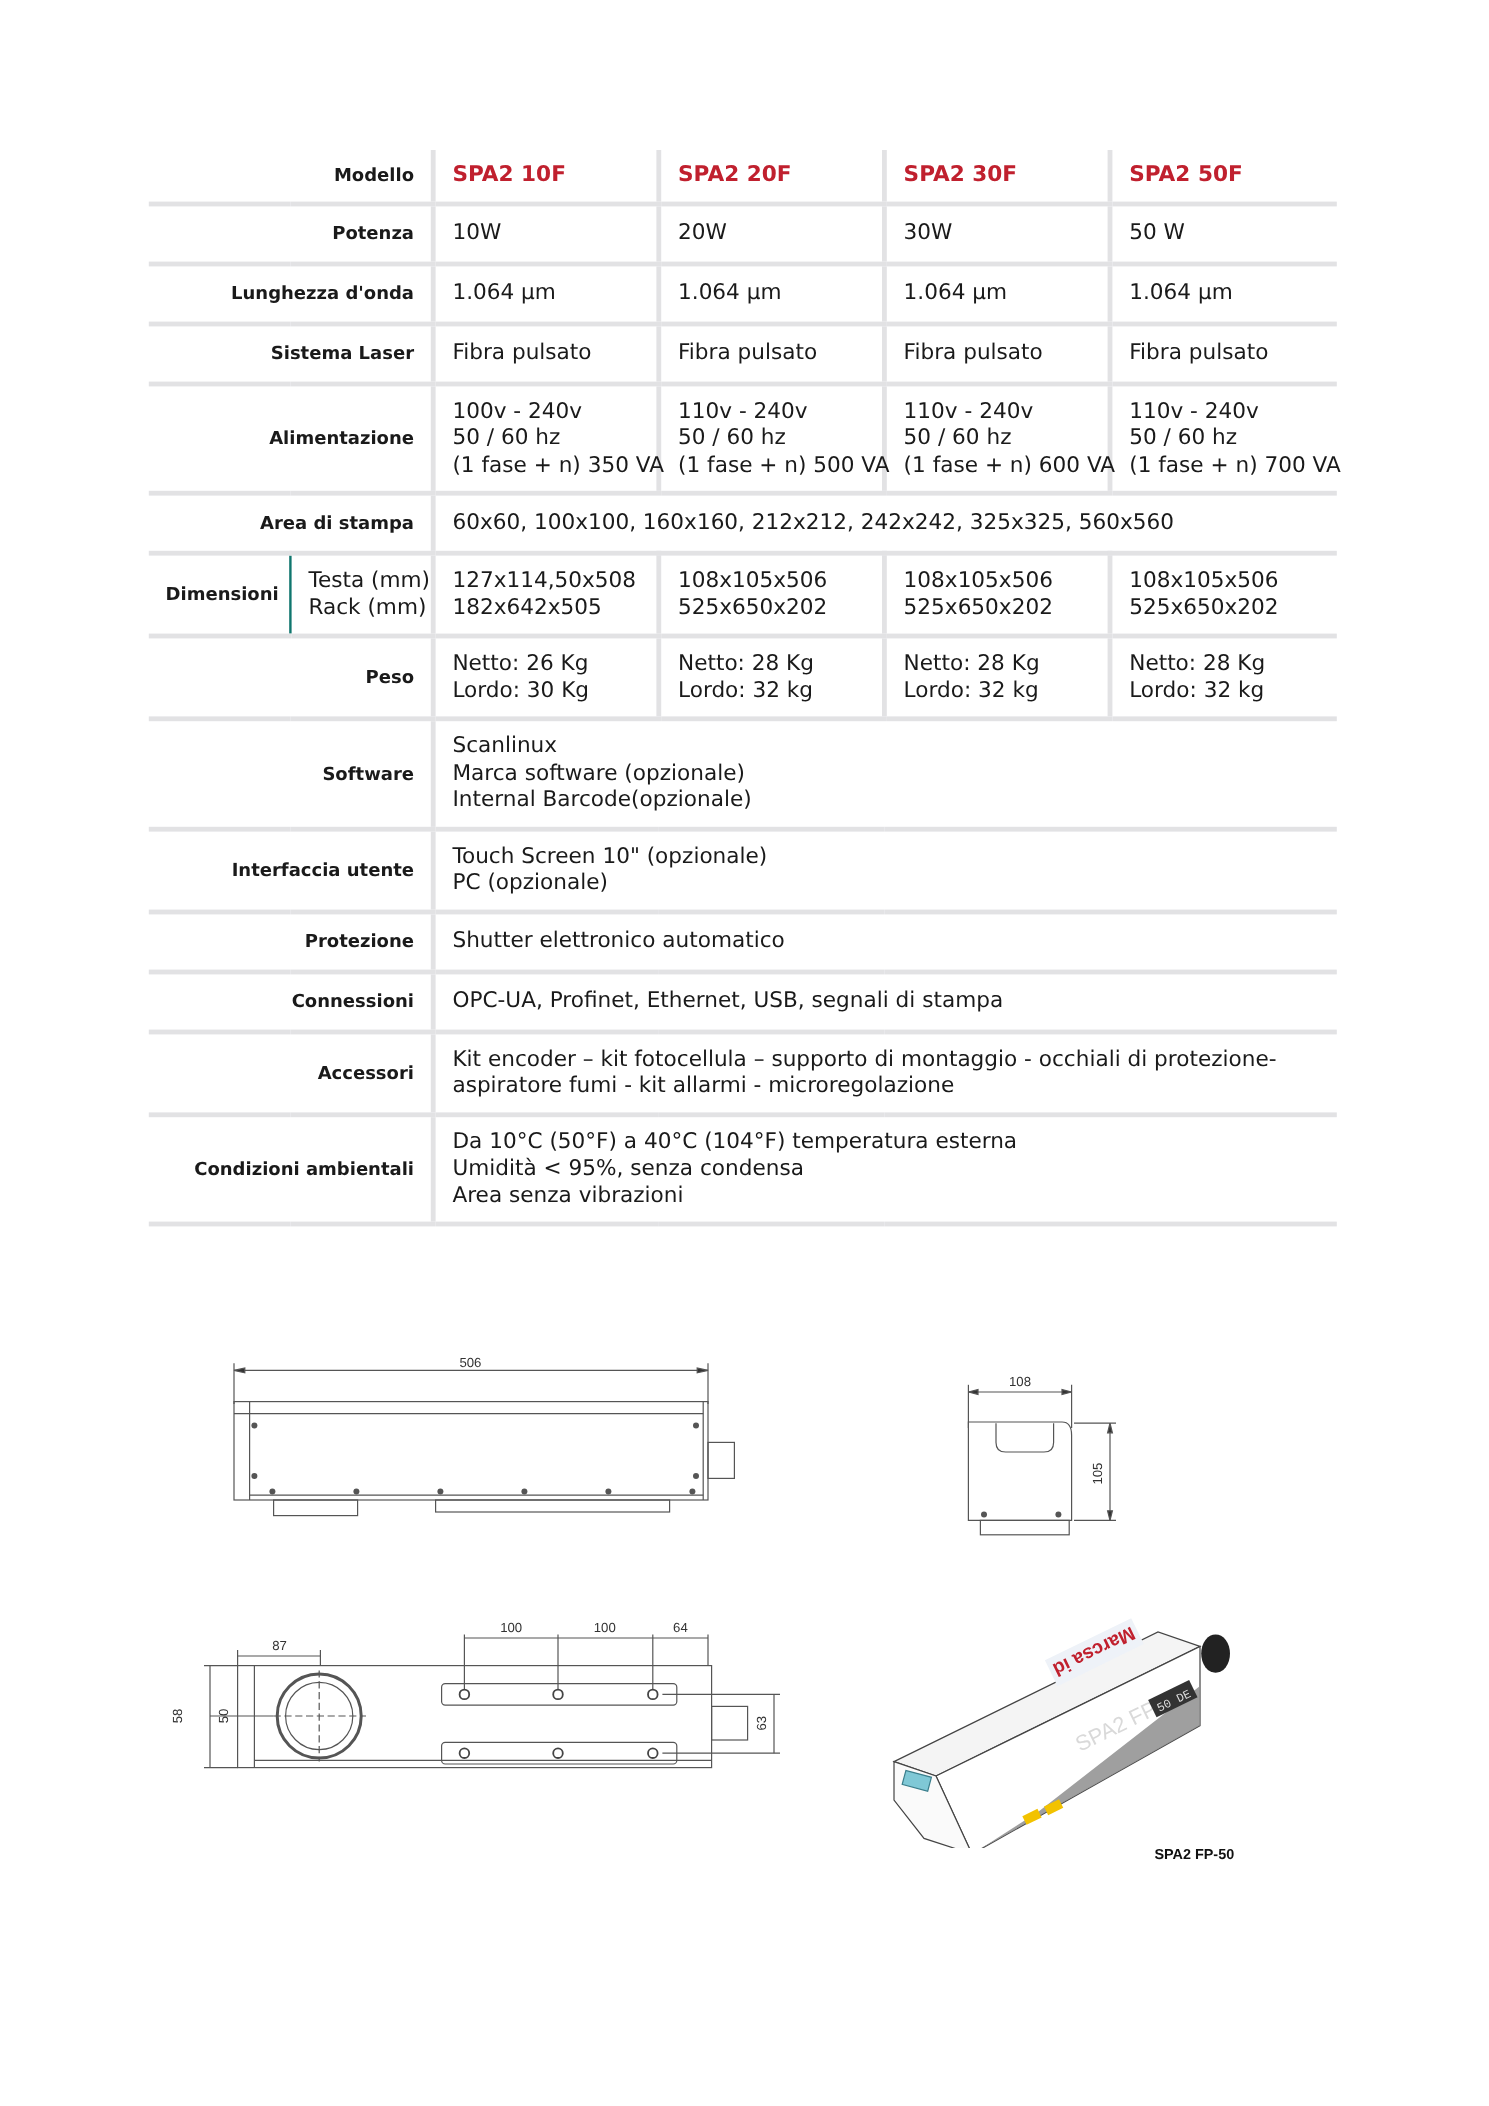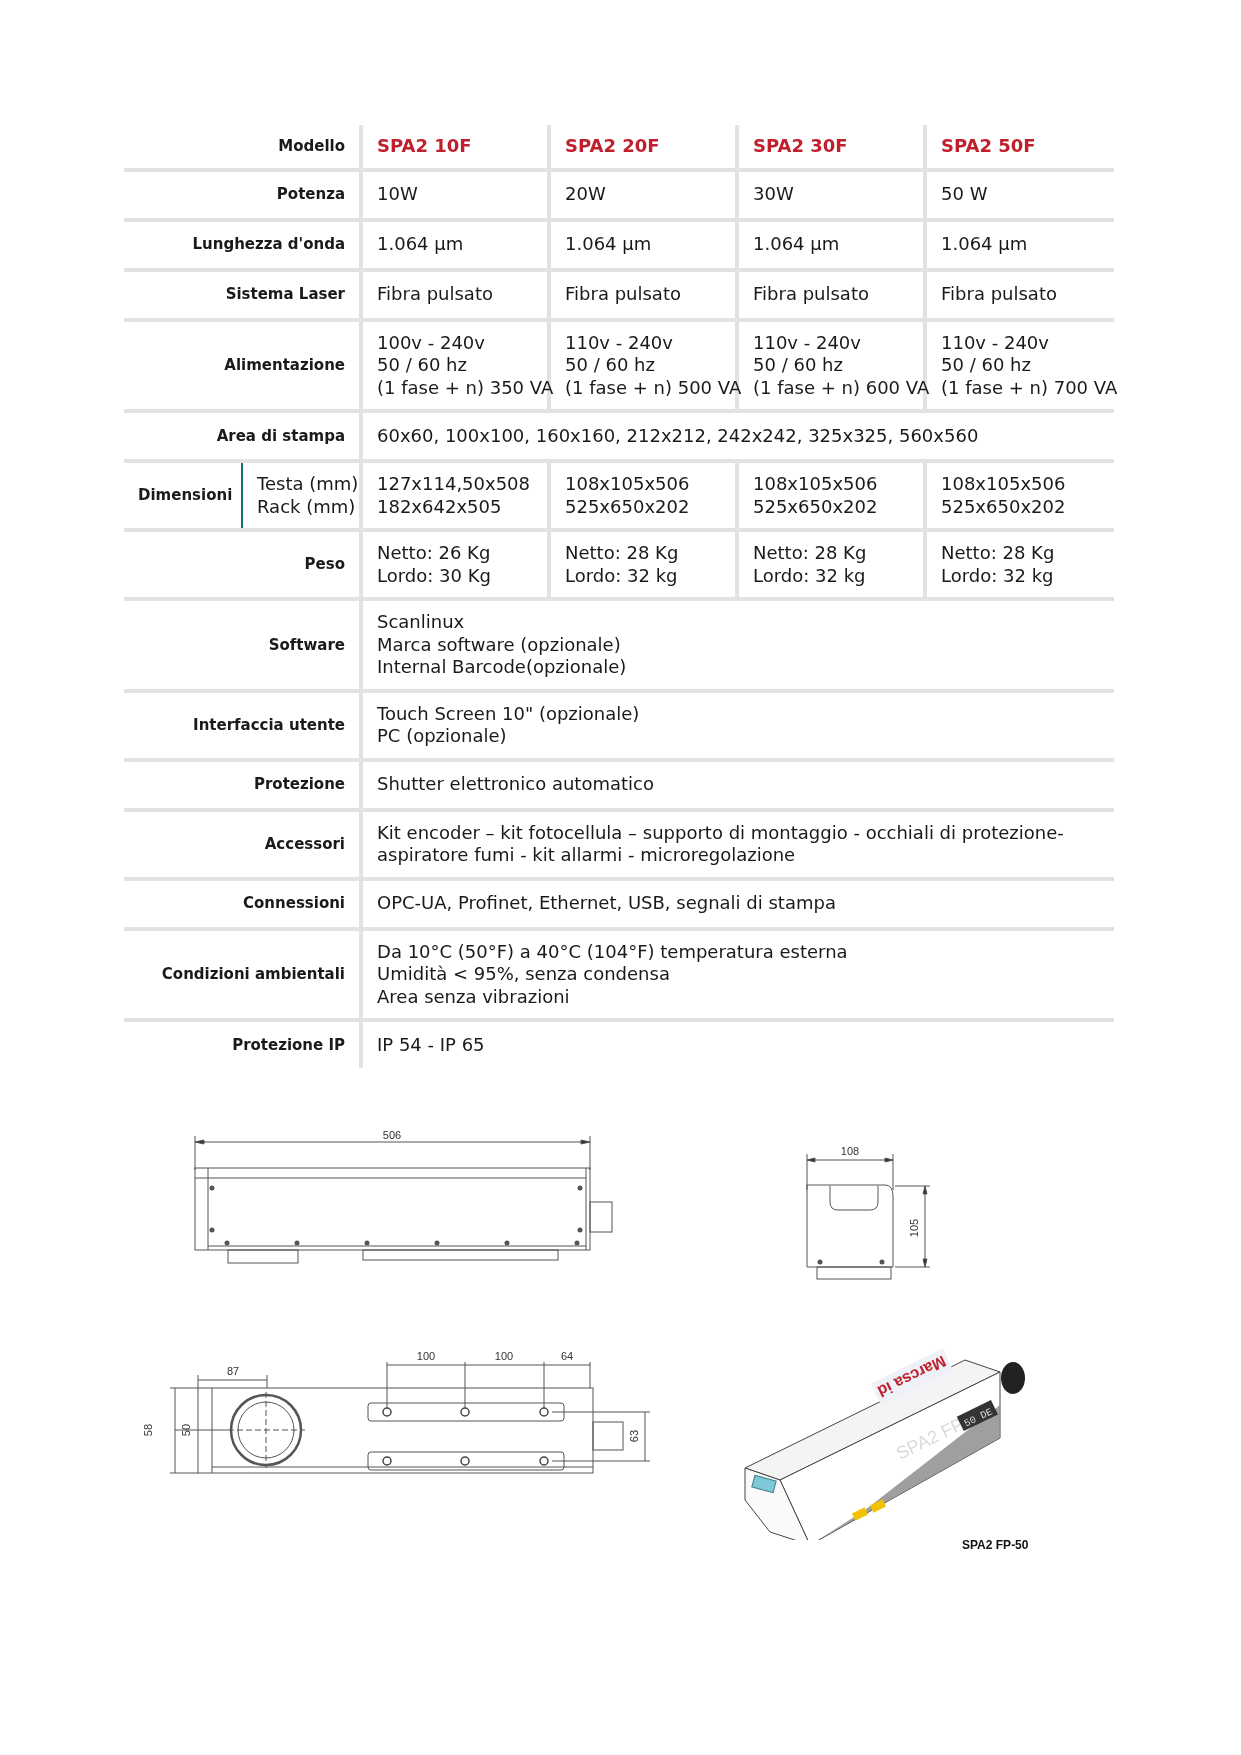--- a/index.html
+++ b/index.html
@@ -146,39 +146,35 @@
     <td class="label" colspan="2">Interfaccia utente</td>
     <td colspan="4">
       <span class="line">Touch Screen 10" (opzionale)</span>
       <span class="line">PC (opzionale)</span>
     </td>
   </tr>
   <tr style="height:50px">
     <td class="label" colspan="2">Protezione</td>
     <td colspan="4">Shutter elettronico automatico</td>
   </tr>
+  <tr style="height:50px">
+    <td class="label" colspan="2">Connessioni</td>
+    <td colspan="4">OPC-UA, Profinet, Ethernet, USB, segnali di stampa</td>
+  </tr>
   <tr>
     <td class="label" colspan="2">Accessori</td>
     <td colspan="4" class="wrap">Kit encoder – kit fotocellula – supporto di montaggio - occhiali di protezione- aspiratore fumi - kit allarmi - microregolazione</td>
-  </tr>
-  <tr style="height:50px">
-    <td class="label" colspan="2">Connessioni</td>
-    <td colspan="4">OPC-UA, Profinet, Ethernet, USB, segnali di stampa</td>
   </tr>
   <tr>
     <td class="label" colspan="2">Condizioni ambientali</td>
     <td colspan="4">
       <span class="line">Da 10°C (50°F) a 40°C (104°F) temperatura esterna</span>
       <span class="line">Umidità &lt; 95%, senza condensa</span>
       <span class="line">Area senza vibrazioni</span>
     </td>
-  </tr>
-  <tr class="last" style="height:48px">
-    <td class="label" colspan="2">Protezione IP</td>
-    <td colspan="4">IP 54 - IP 65</td>
   </tr>
 </tbody>
   </table>
 
 <svg class="drawing" style="left:180px;top:1130px" width="460" height="150" viewBox="0 0 460 150">
   <g stroke="#555" stroke-width="1" fill="none">
     <line x1="15" y1="12" x2="410" y2="12"></line>
     <line x1="15" y1="6" x2="15" y2="40"></line>
       <line x1="410" y1="6" x2="410" y2="40"></line>
     <polygon points="15,12 24,10 24,14" fill="#333"></polygon>

